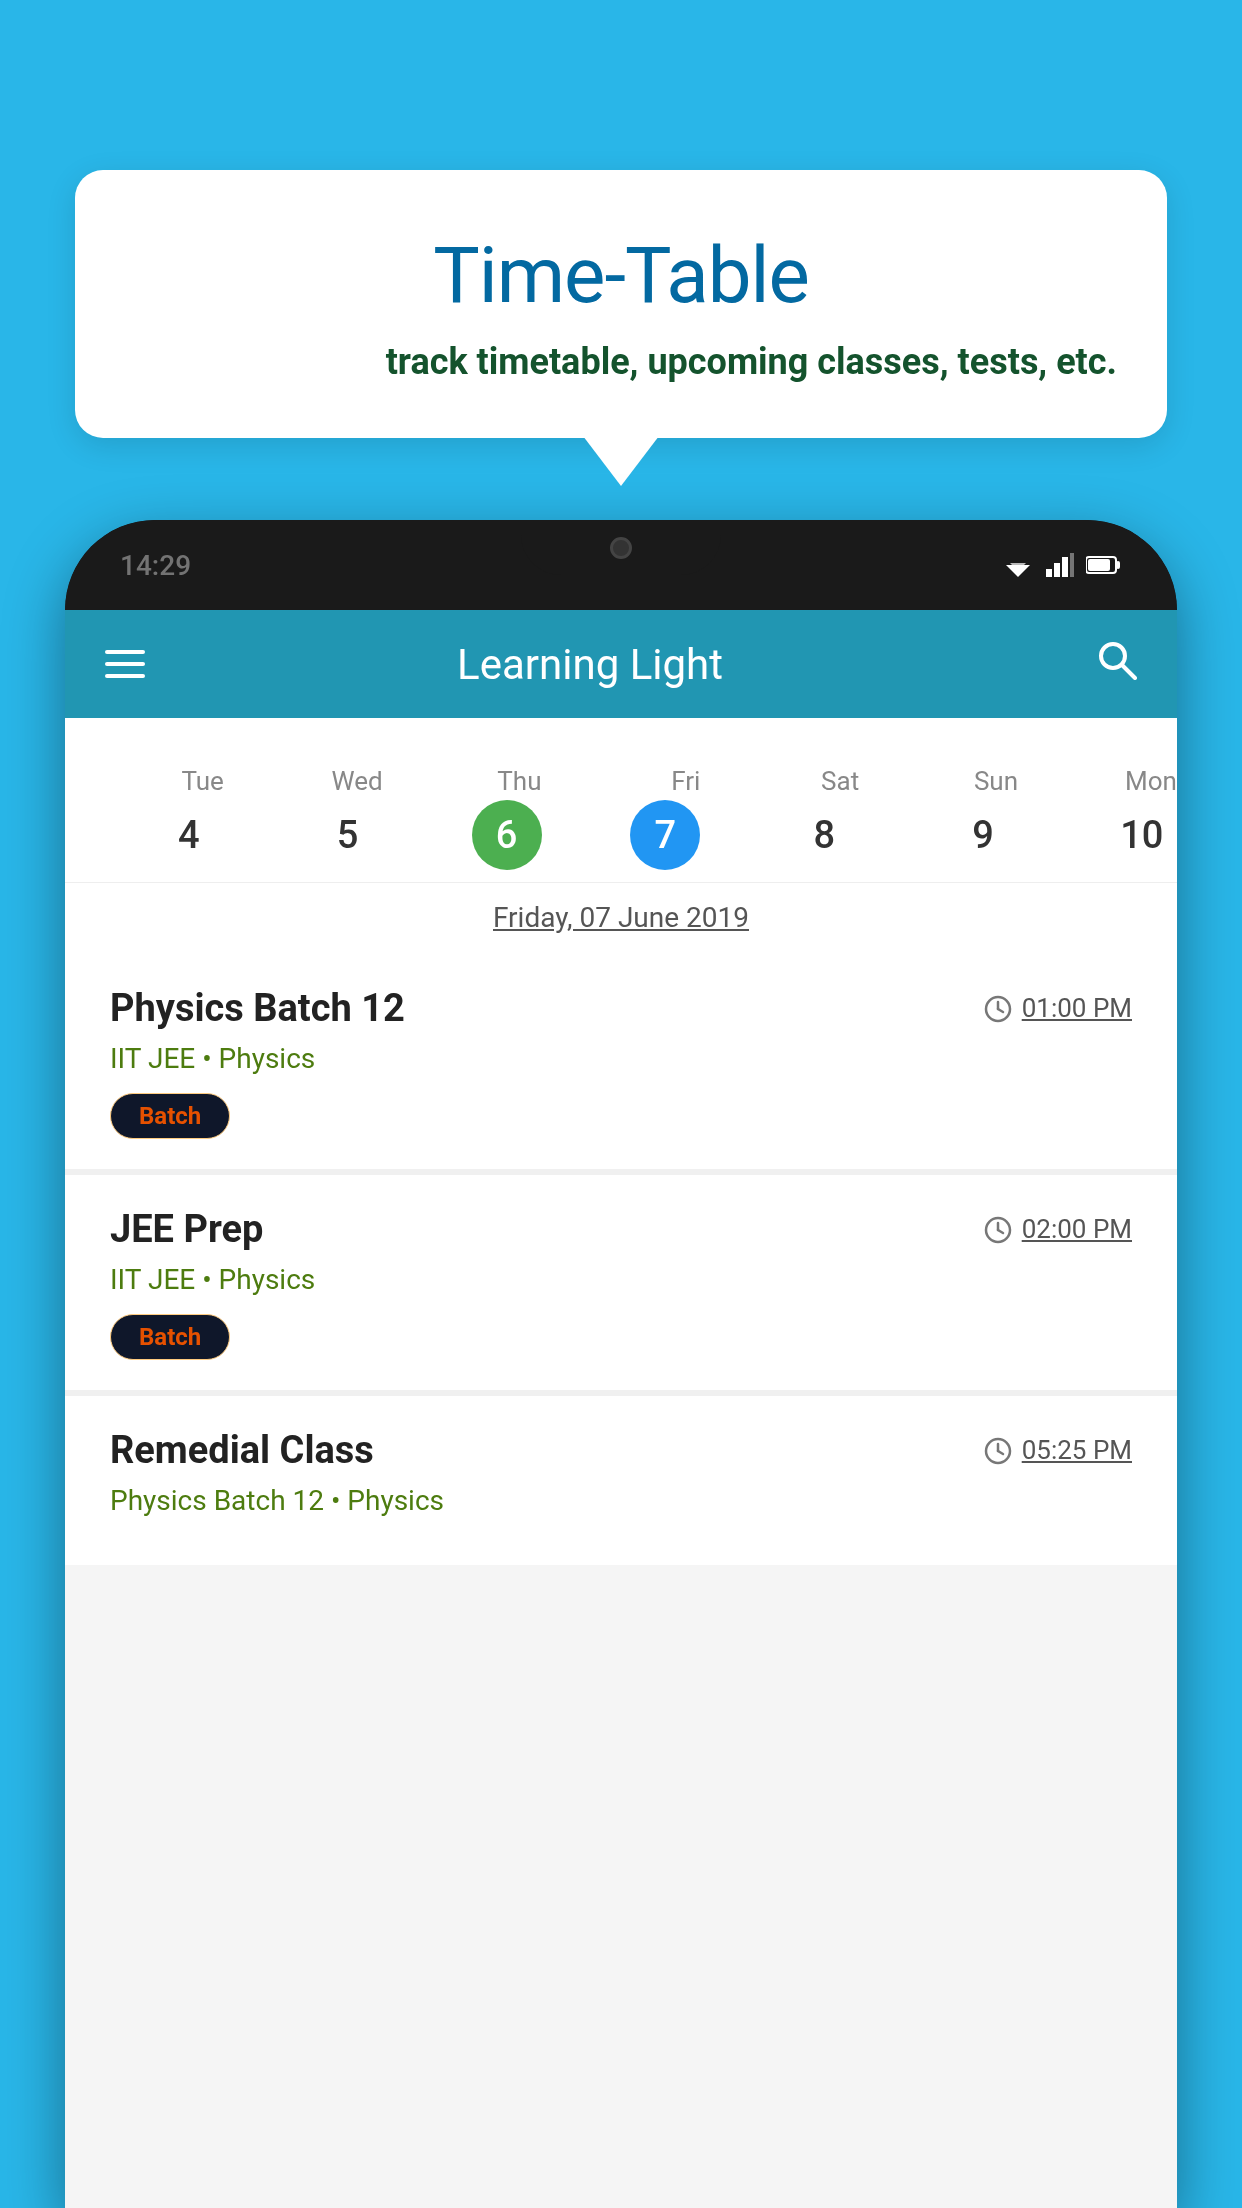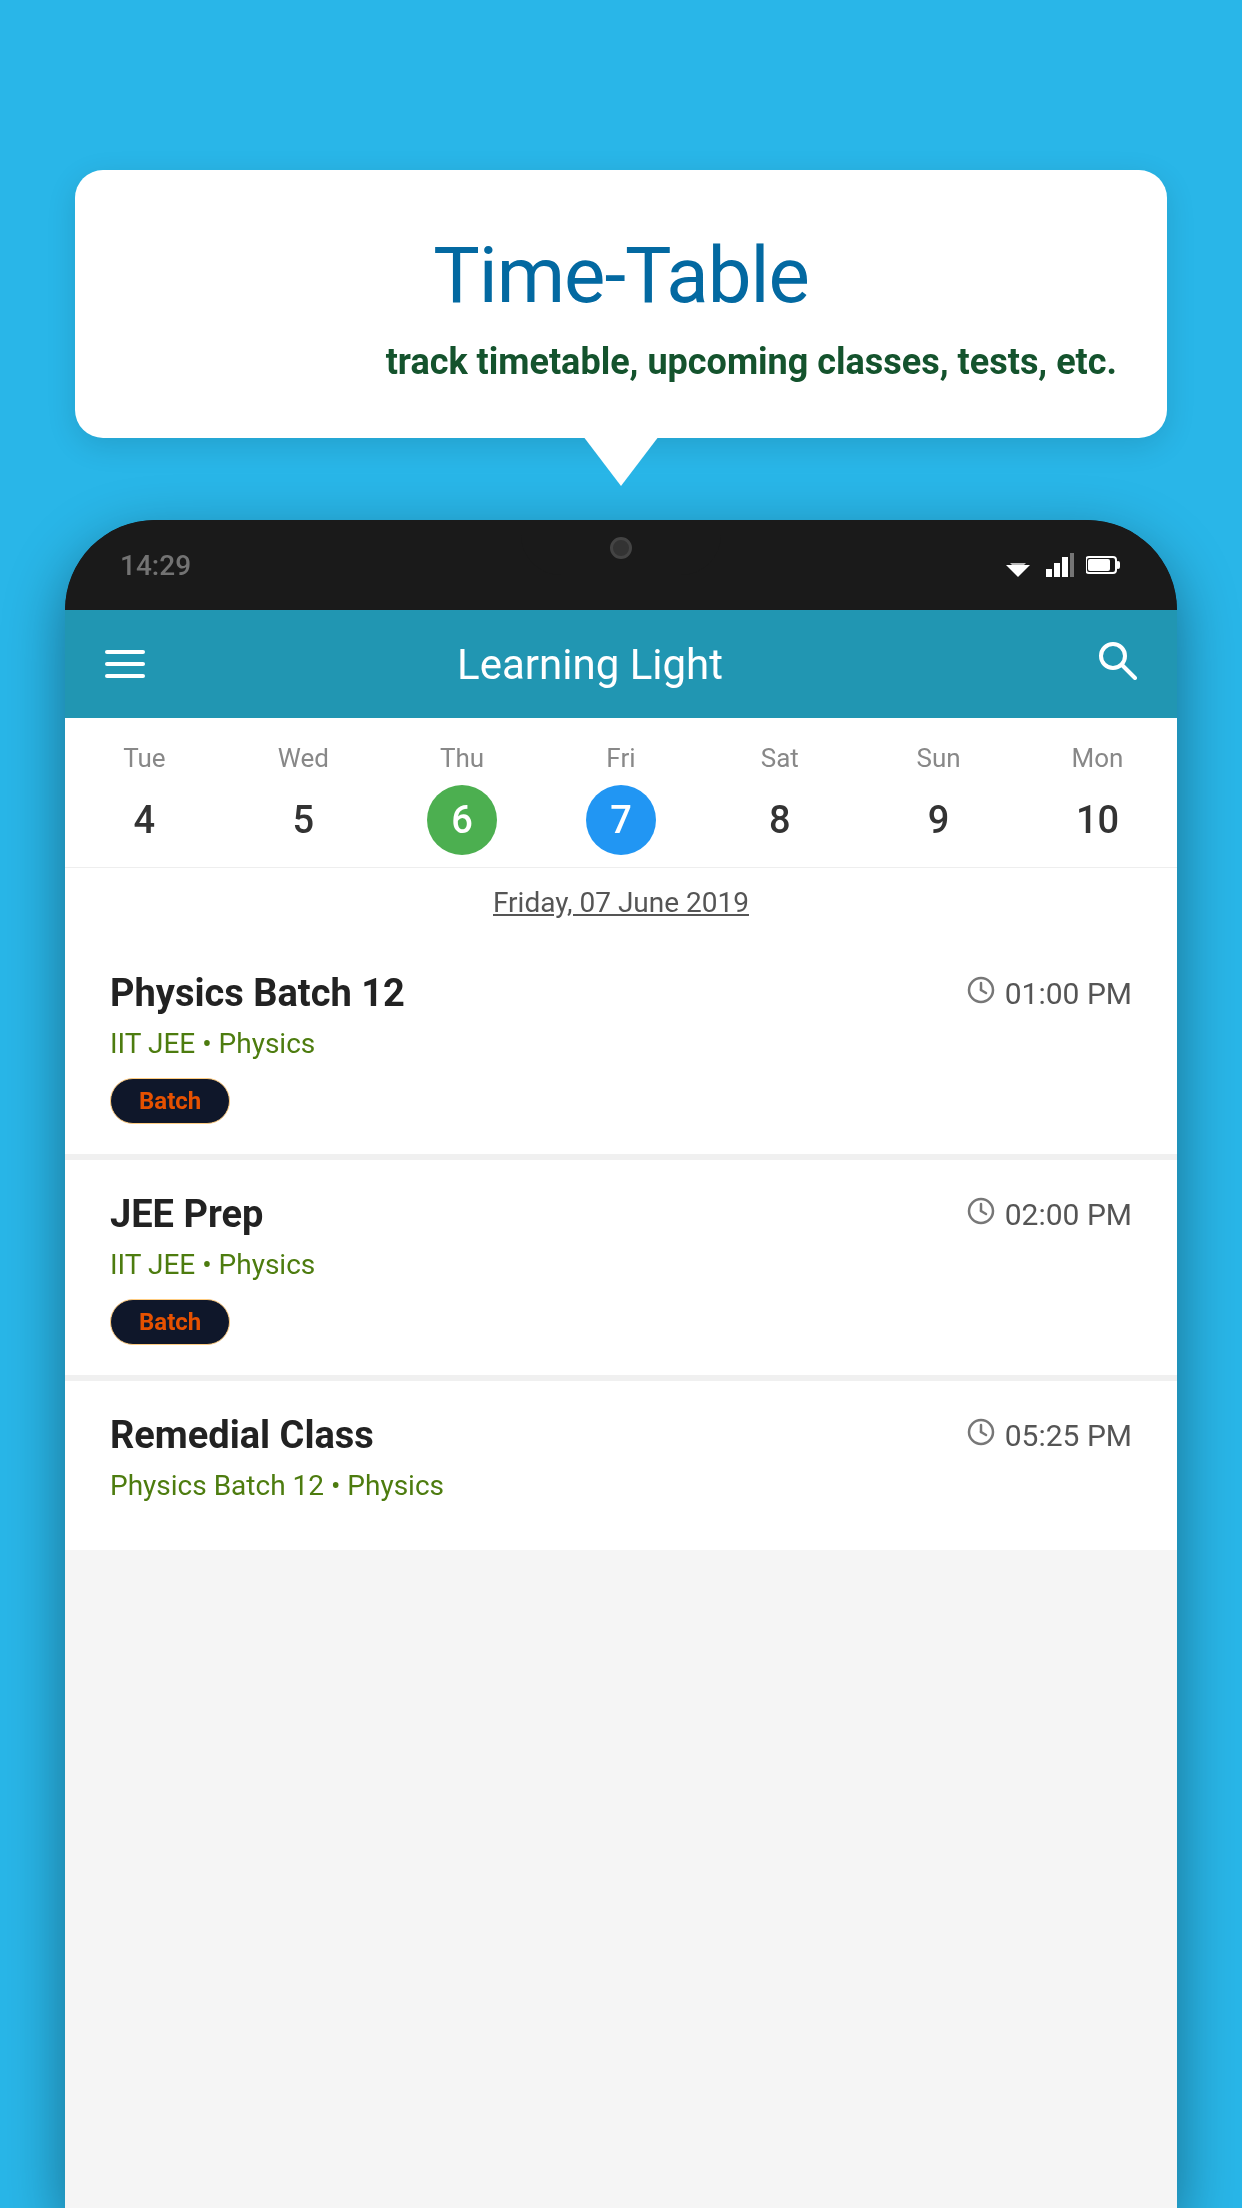--- a/index.html
+++ b/index.html
@@ -168,23 +168,24 @@
 
     .days-row {
       display: flex;
       justify-content: space-around;
       padding-bottom: 12px;
     }
 
     .day-col {
       display: flex;
       flex-direction: column;
-      align-items: center;
-      gap: 12px;
+      align-items: flex-end;
+      gap: 4px;
       width: 14.28%;
+      margin-top: 23px;
     }
 
     .day-label {
       font-size: 26px;
       color: #888;
       font-weight: 400;
     }
 
     .day-number {
       width: 70px;
@@ -235,25 +236,26 @@
       margin-bottom: 12px;
     }
 
     .item-title {
       font-size: 38px;
       font-weight: 700;
       color: #222;
     }
 
     .item-time {
-      font-size: 30px;
+      font-size: 26px;
       color: #555;
       display: flex;
-      align-items: flex-start;
+      align-items: flex-end;
       gap: 10px;
+      text-decoration: underline;
     }
 
     .item-subtitle {
       font-size: 28px;
       color: #4d7c0f;
       margin-bottom: 18px;
     }
 
     .batch-badge {
       display: inline-block;

